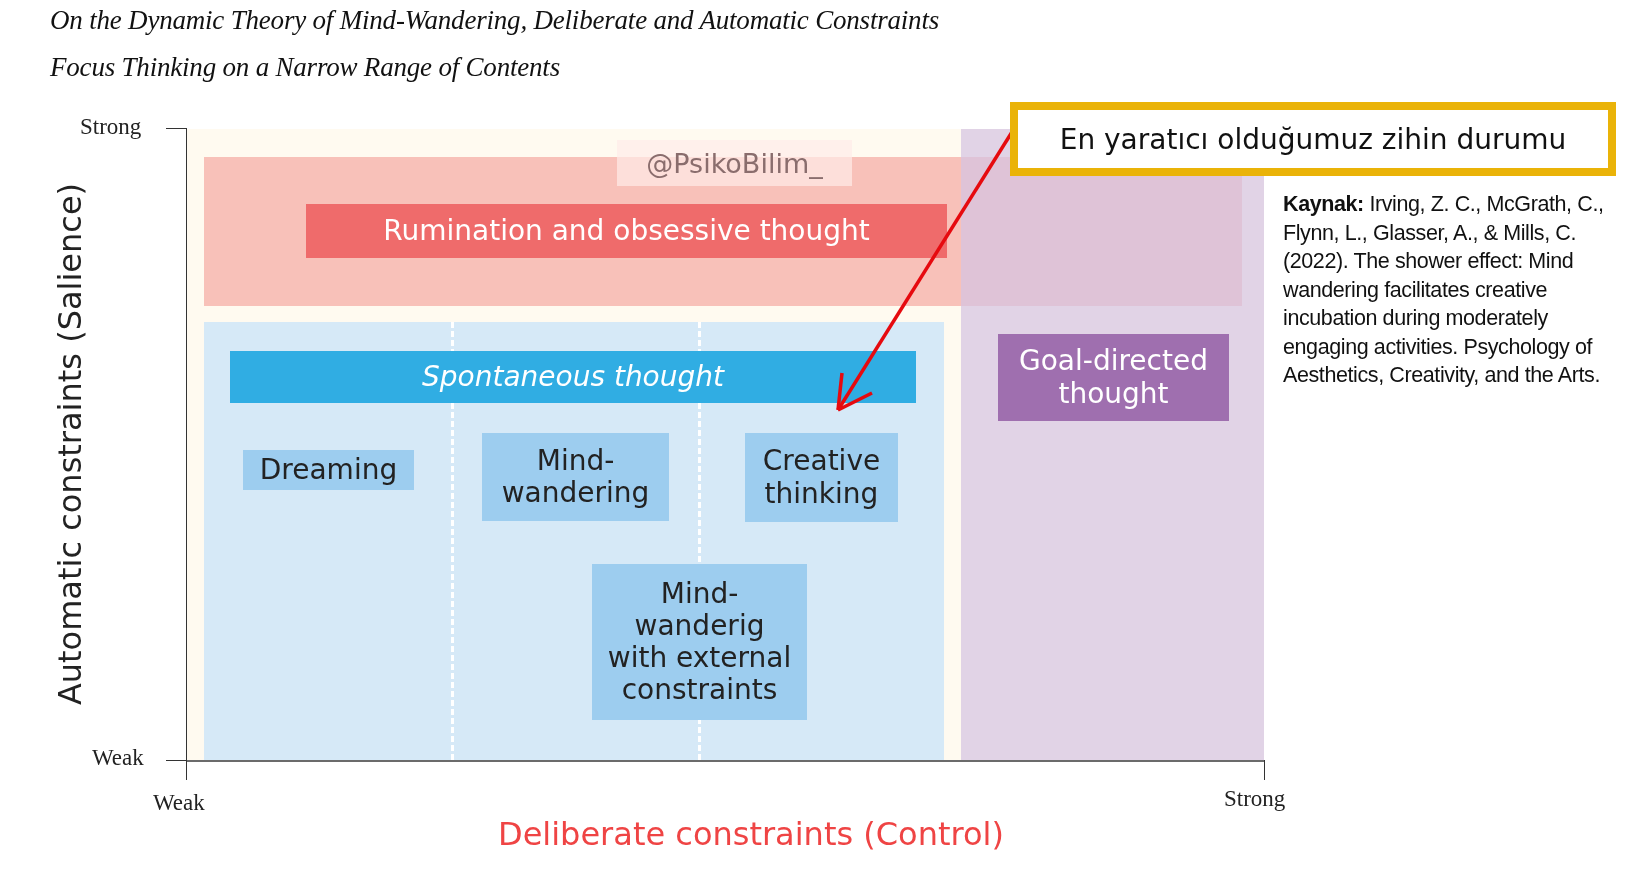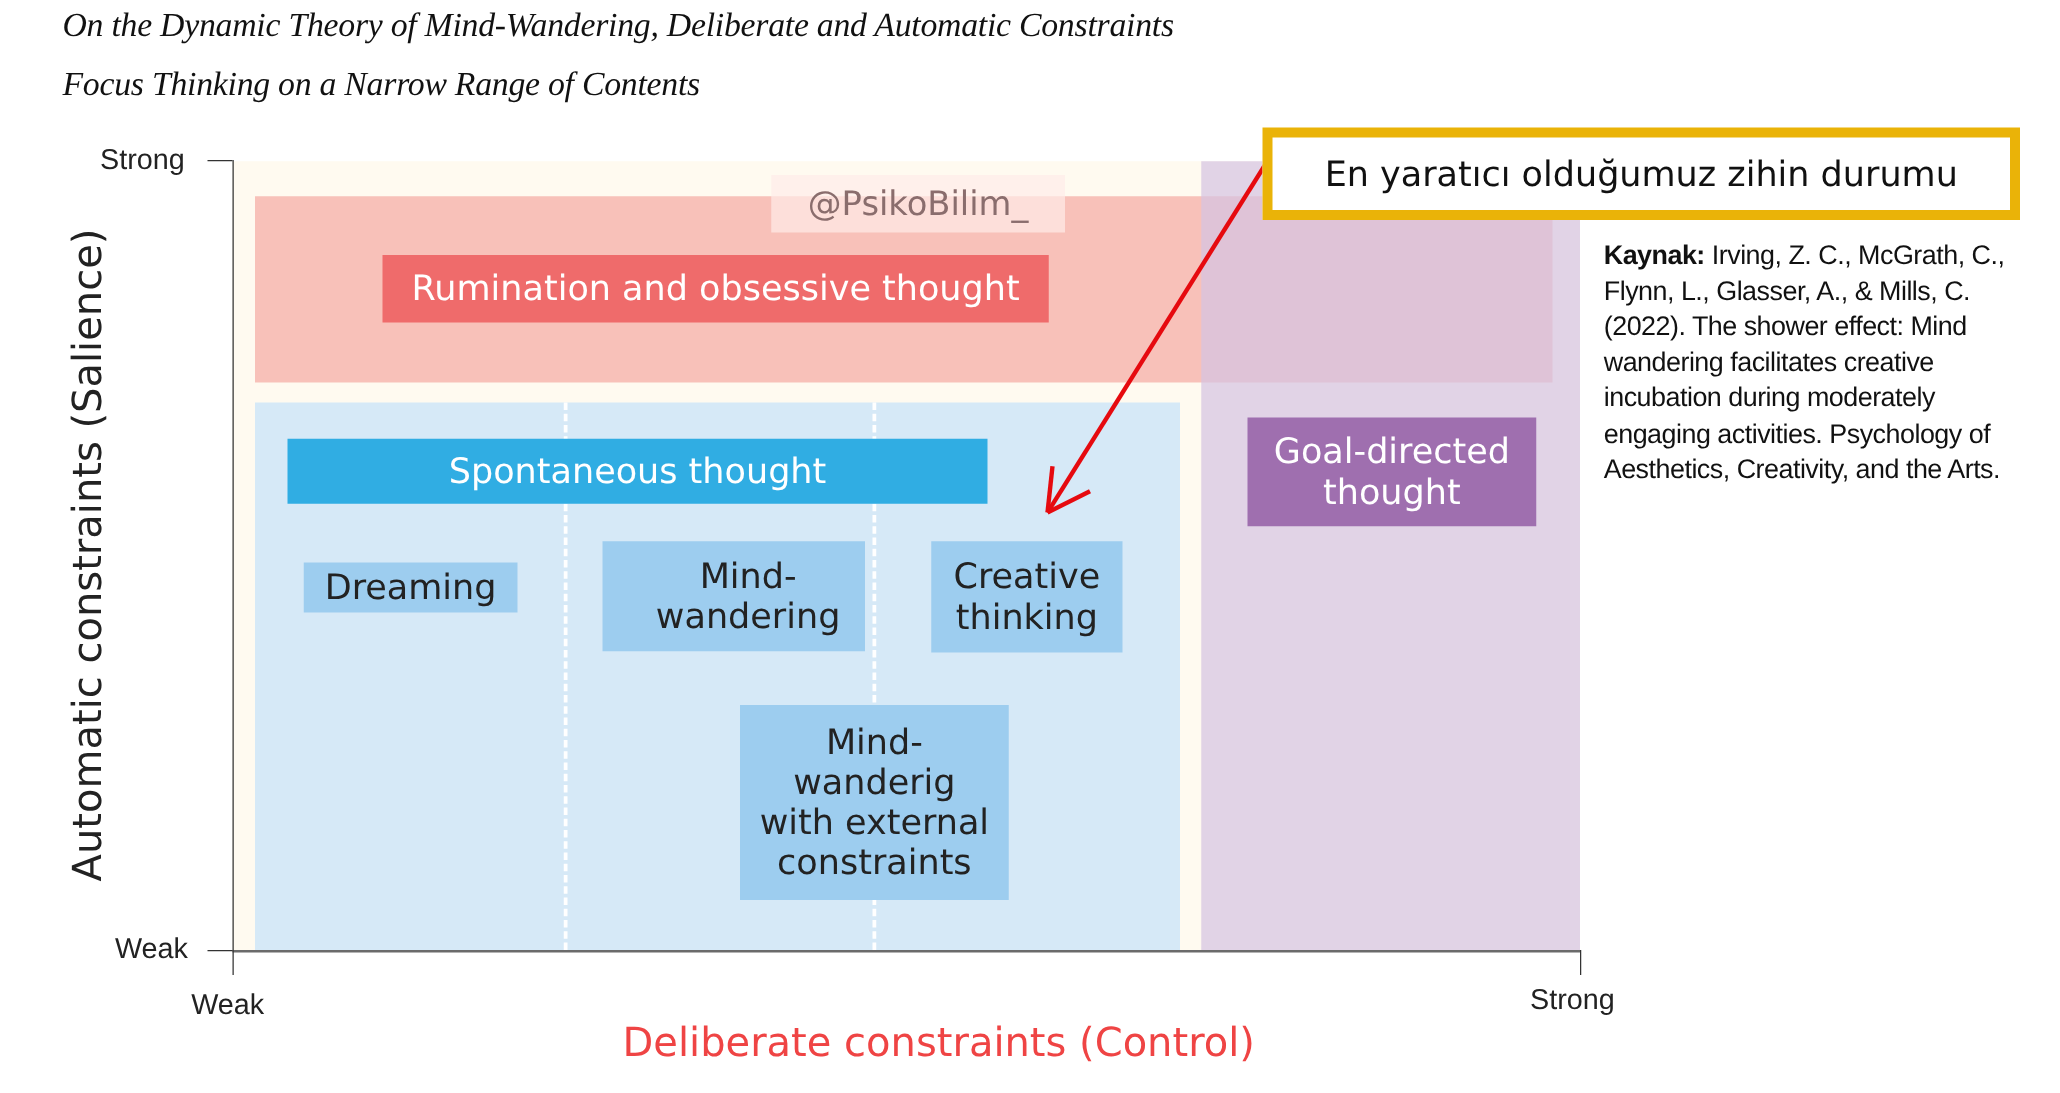--- a/index.html
+++ b/index.html
@@ -14,36 +14,36 @@
   .pink-band { left: 204px; top: 157px; width: 1038px; height: 149px; background: #f8c1b9; }
   .purple-area { left: 961px; top: 129px; width: 303px; height: 631px; background: rgba(214,196,226,0.72); }
   .blue-area { left: 204px; top: 322px; width: 740px; height: 438px; background: #d6e9f7; }
   .dash { position: absolute; top: 322px; height: 438px; width: 0; border-left: 3px dashed #ffffff; }
   .dash1 { left: 451px; }
   .dash2 { left: 698px; }
 
   .watermark { left: 617px; top: 140px; width: 235px; height: 46px; background: rgba(255,235,232,0.7); color: #8a6d6d; font-family: "DejaVu Sans", sans-serif; font-size: 27px; display: flex; align-items: center; justify-content: center; }
 
   .label-box { position: absolute; display: flex; align-items: center; justify-content: center; text-align: center; font-family: "DejaVu Sans", sans-serif; line-height: 1.15; }
-  .rumination { left: 306px; top: 204px; width: 533px; height: 54px; background: #ef6b6b; color: #fff; font-size: 28px; }
-  .spontaneous { left: 230px; top: 351px; width: 560px; height: 52px; background: #30ade3; color: #fff; font-size: 28px; }
+  .rumination { left: 306px; top: 204px; width: 641px; height: 54px; background: #ef6b6b; color: #fff; font-size: 28px; }
+  .spontaneous { left: 230px; top: 351px; width: 686px; height: 52px; background: #30ade3; color: #fff; font-size: 28px; font-style: italic; }
   .goal { left: 998px; top: 334px; width: 231px; height: 87px; background: #9f6faf; color: #fff; font-size: 28px; }
   .sub { background: #9dcdef; color: #222; font-size: 28px; }
   .dreaming { left: 243px; top: 450px; width: 171px; height: 40px; }
-  .mindw { left: 482px; top: 433px; width: 187px; height: 88px; padding-left: 23px; }
+  .mindw { left: 482px; top: 433px; width: 187px; height: 88px; }
   .creative { left: 745px; top: 433px; width: 153px; height: 89px; }
   .mindext { left: 592px; top: 564px; width: 215px; height: 156px; }
 
   .axis-y { left: 186px; top: 128px; width: 1px; height: 633px; background: #333; }
   .axis-x { left: 186px; top: 760px; width: 1078px; height: 2px; background: #6b6b6b; }
   .tick-strong-y { left: 166px; top: 128px; width: 20px; height: 1px; background: #333; }
   .tick-weak-y { left: 166px; top: 760px; width: 20px; height: 1px; background: #333; }
   .tick-x-left { left: 186px; top: 760px; width: 1px; height: 20px; background: #333; }
   .tick-x-right { left: 1264px; top: 760px; width: 1px; height: 20px; background: #333; }
-  .tick-lbl { position: absolute; font-family: Liberation Sans, sans-serif; font-size: 23px; color: #222; white-space: nowrap; }
+  .tick-lbl { position: absolute; font-family: Liberation Serif, serif; font-size: 23px; color: #222; white-space: nowrap; }
   .lbl-strong-y { left: 80px; top: 114px; }
   .lbl-weak-y { left: 92px; top: 745px; }
   .lbl-weak-x { left: 153px; top: 790px; }
   .lbl-strong-x { left: 1224px; top: 786px; }
   .xlabel { left: 498px; top: 815px; font-family: "DejaVu Sans", sans-serif; font-size: 32px; color: #ef4444; white-space: nowrap; }
   .ylabel { left: 70px; top: 444px; font-family: "DejaVu Sans", sans-serif; font-size: 32px; color: #222; white-space: nowrap; transform: translate(-50%, -50%) rotate(-90deg); transform-origin: center center; }
 
   .callout { left: 1010px; top: 102px; width: 590px; height: 58px; border: 8px solid #eab308; background: #fff; display: flex; align-items: center; justify-content: center; font-family: "DejaVu Sans", sans-serif; font-size: 28px; color: #111; }
 
   .ref { left: 1283px; top: 190px; width: 340px; font-family: "Liberation Sans", sans-serif; font-size: 21.5px; line-height: 28.5px; color: #111; letter-spacing: -0.4px; }

